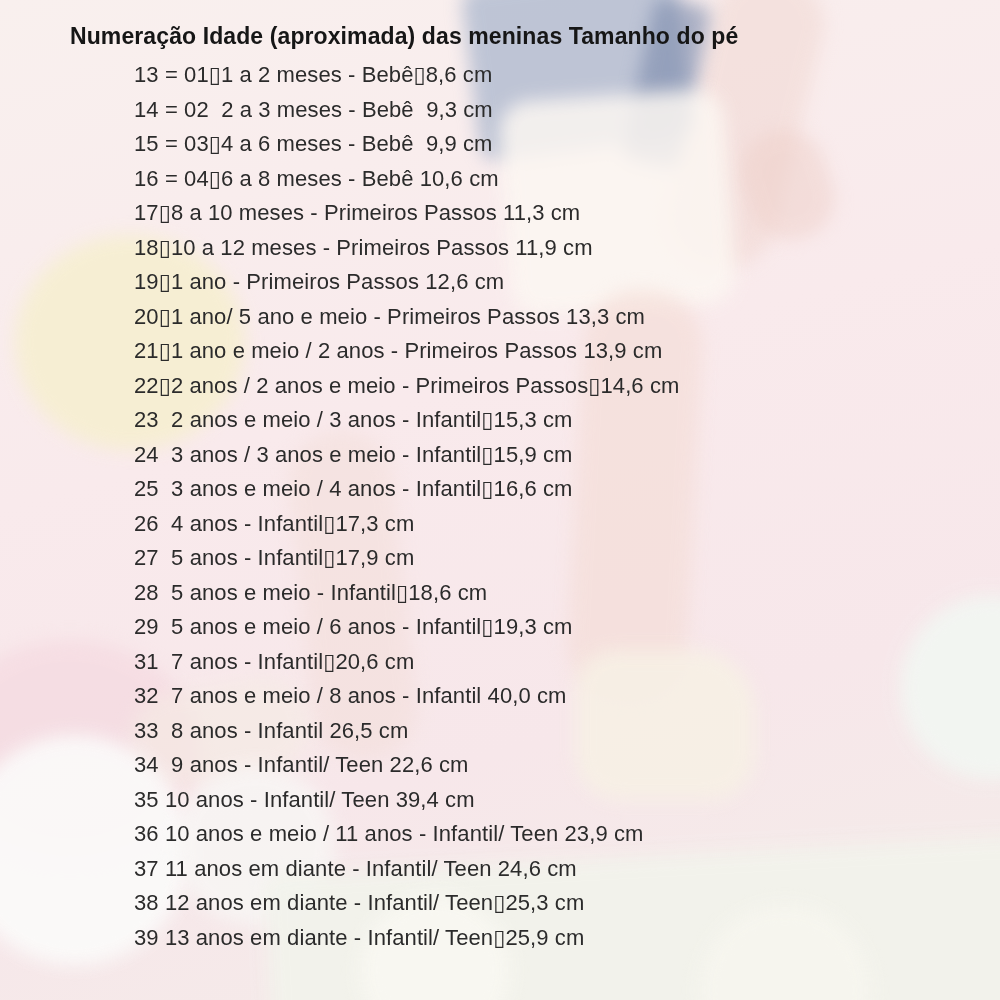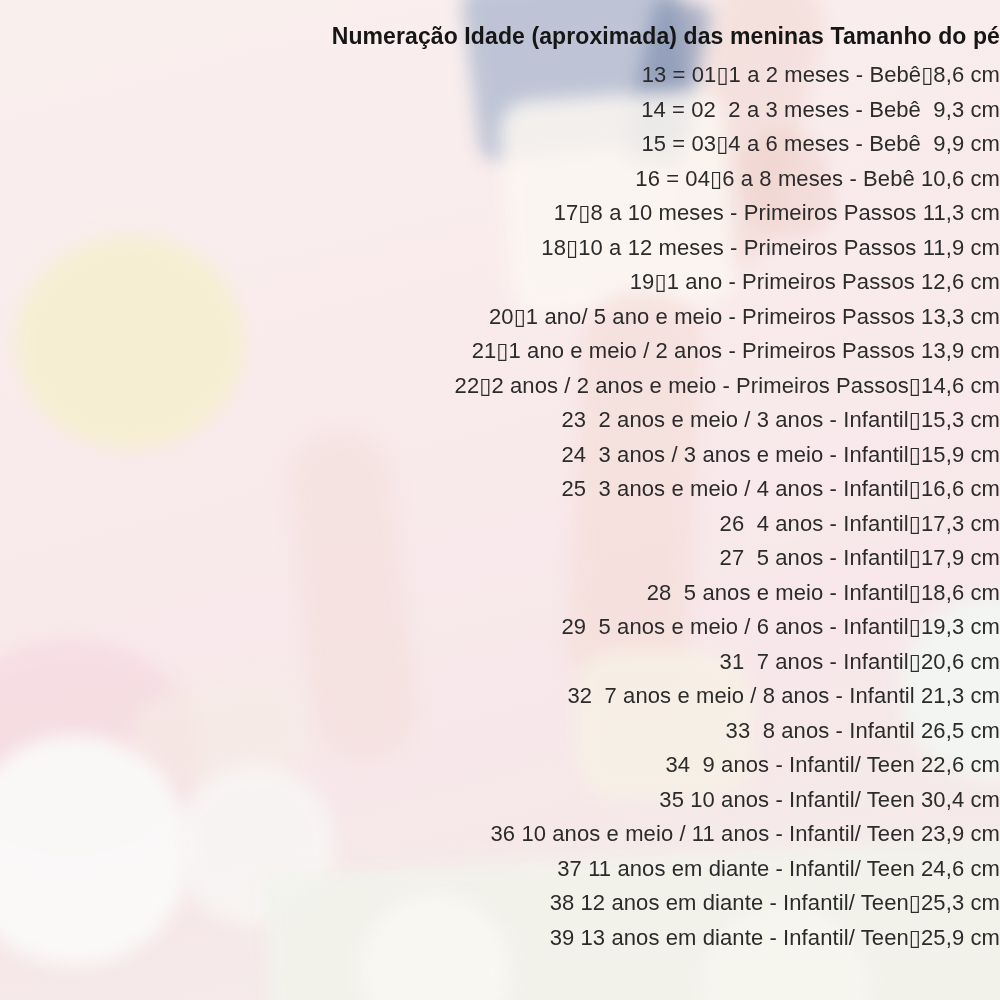--- a/index.html
+++ b/index.html
@@ -92,40 +92,40 @@
   .block-stud-2 {
     left: 700px; top: 905px; width: 170px; height: 170px;
     background: #f7f6ef; opacity: .9; border-radius: 50%;
   }
 
   
   .content {
     position: absolute; inset: 0;
     padding: 17px 0 0 70px;
     color: #262626;
-    text-align: right;
   }
   .title {
     font-size: 23px;
     font-weight: bold;
     color: #161616;
     line-height: 38px;
     white-space: pre;
     letter-spacing: 0.1px;
   }
   .rows {
     margin-left: 28px;
     margin-top: 3px;
   }
   .row {
     font-size: 22px;
     line-height: 34.5px;
     white-space: pre;
     color: #2b2b2b;
     letter-spacing: 0.1px;
+    margin-left: 36px;
   }
 </style>
 </head>
 <body>
 
 <div class="bg">
   <div class="blob balloon-yellow"></div>
   <div class="blob pink-haze"></div>
   <div class="blob arm-right"></div>
   <div class="blob hand-right"></div>
@@ -158,22 +158,22 @@
       <div class="row">21▯1 ano e meio / 2 anos - Primeiros Passos 13,9 cm</div>
       <div class="row">22▯2 anos / 2 anos e meio - Primeiros Passos▯14,6 cm</div>
       <div class="row">23  2 anos e meio / 3 anos - Infantil▯15,3 cm</div>
       <div class="row">24  3 anos / 3 anos e meio - Infantil▯15,9 cm</div>
       <div class="row">25  3 anos e meio / 4 anos - Infantil▯16,6 cm</div>
       <div class="row">26  4 anos - Infantil▯17,3 cm</div>
       <div class="row">27  5 anos - Infantil▯17,9 cm</div>
       <div class="row">28  5 anos e meio - Infantil▯18,6 cm</div>
       <div class="row">29  5 anos e meio / 6 anos - Infantil▯19,3 cm</div>
       <div class="row">31  7 anos - Infantil▯20,6 cm</div>
-      <div class="row">32  7 anos e meio / 8 anos - Infantil 21,3 cm</div>
+      <div class="row">32  7 anos e meio / 8 anos - Infantil 40,0 cm</div>
       <div class="row">33  8 anos - Infantil 26,5 cm</div>
       <div class="row">34  9 anos - Infantil/ Teen 22,6 cm</div>
-      <div class="row">35 10 anos - Infantil/ Teen 30,4 cm</div>
+      <div class="row">35 10 anos - Infantil/ Teen 39,4 cm</div>
       <div class="row">36 10 anos e meio / 11 anos - Infantil/ Teen 23,9 cm</div>
       <div class="row">37 11 anos em diante - Infantil/ Teen 24,6 cm</div>
       <div class="row">38 12 anos em diante - Infantil/ Teen▯25,3 cm</div>
       <div class="row">39 13 anos em diante - Infantil/ Teen▯25,9 cm</div>
     </div>
 </div>
 
 </body></html>

